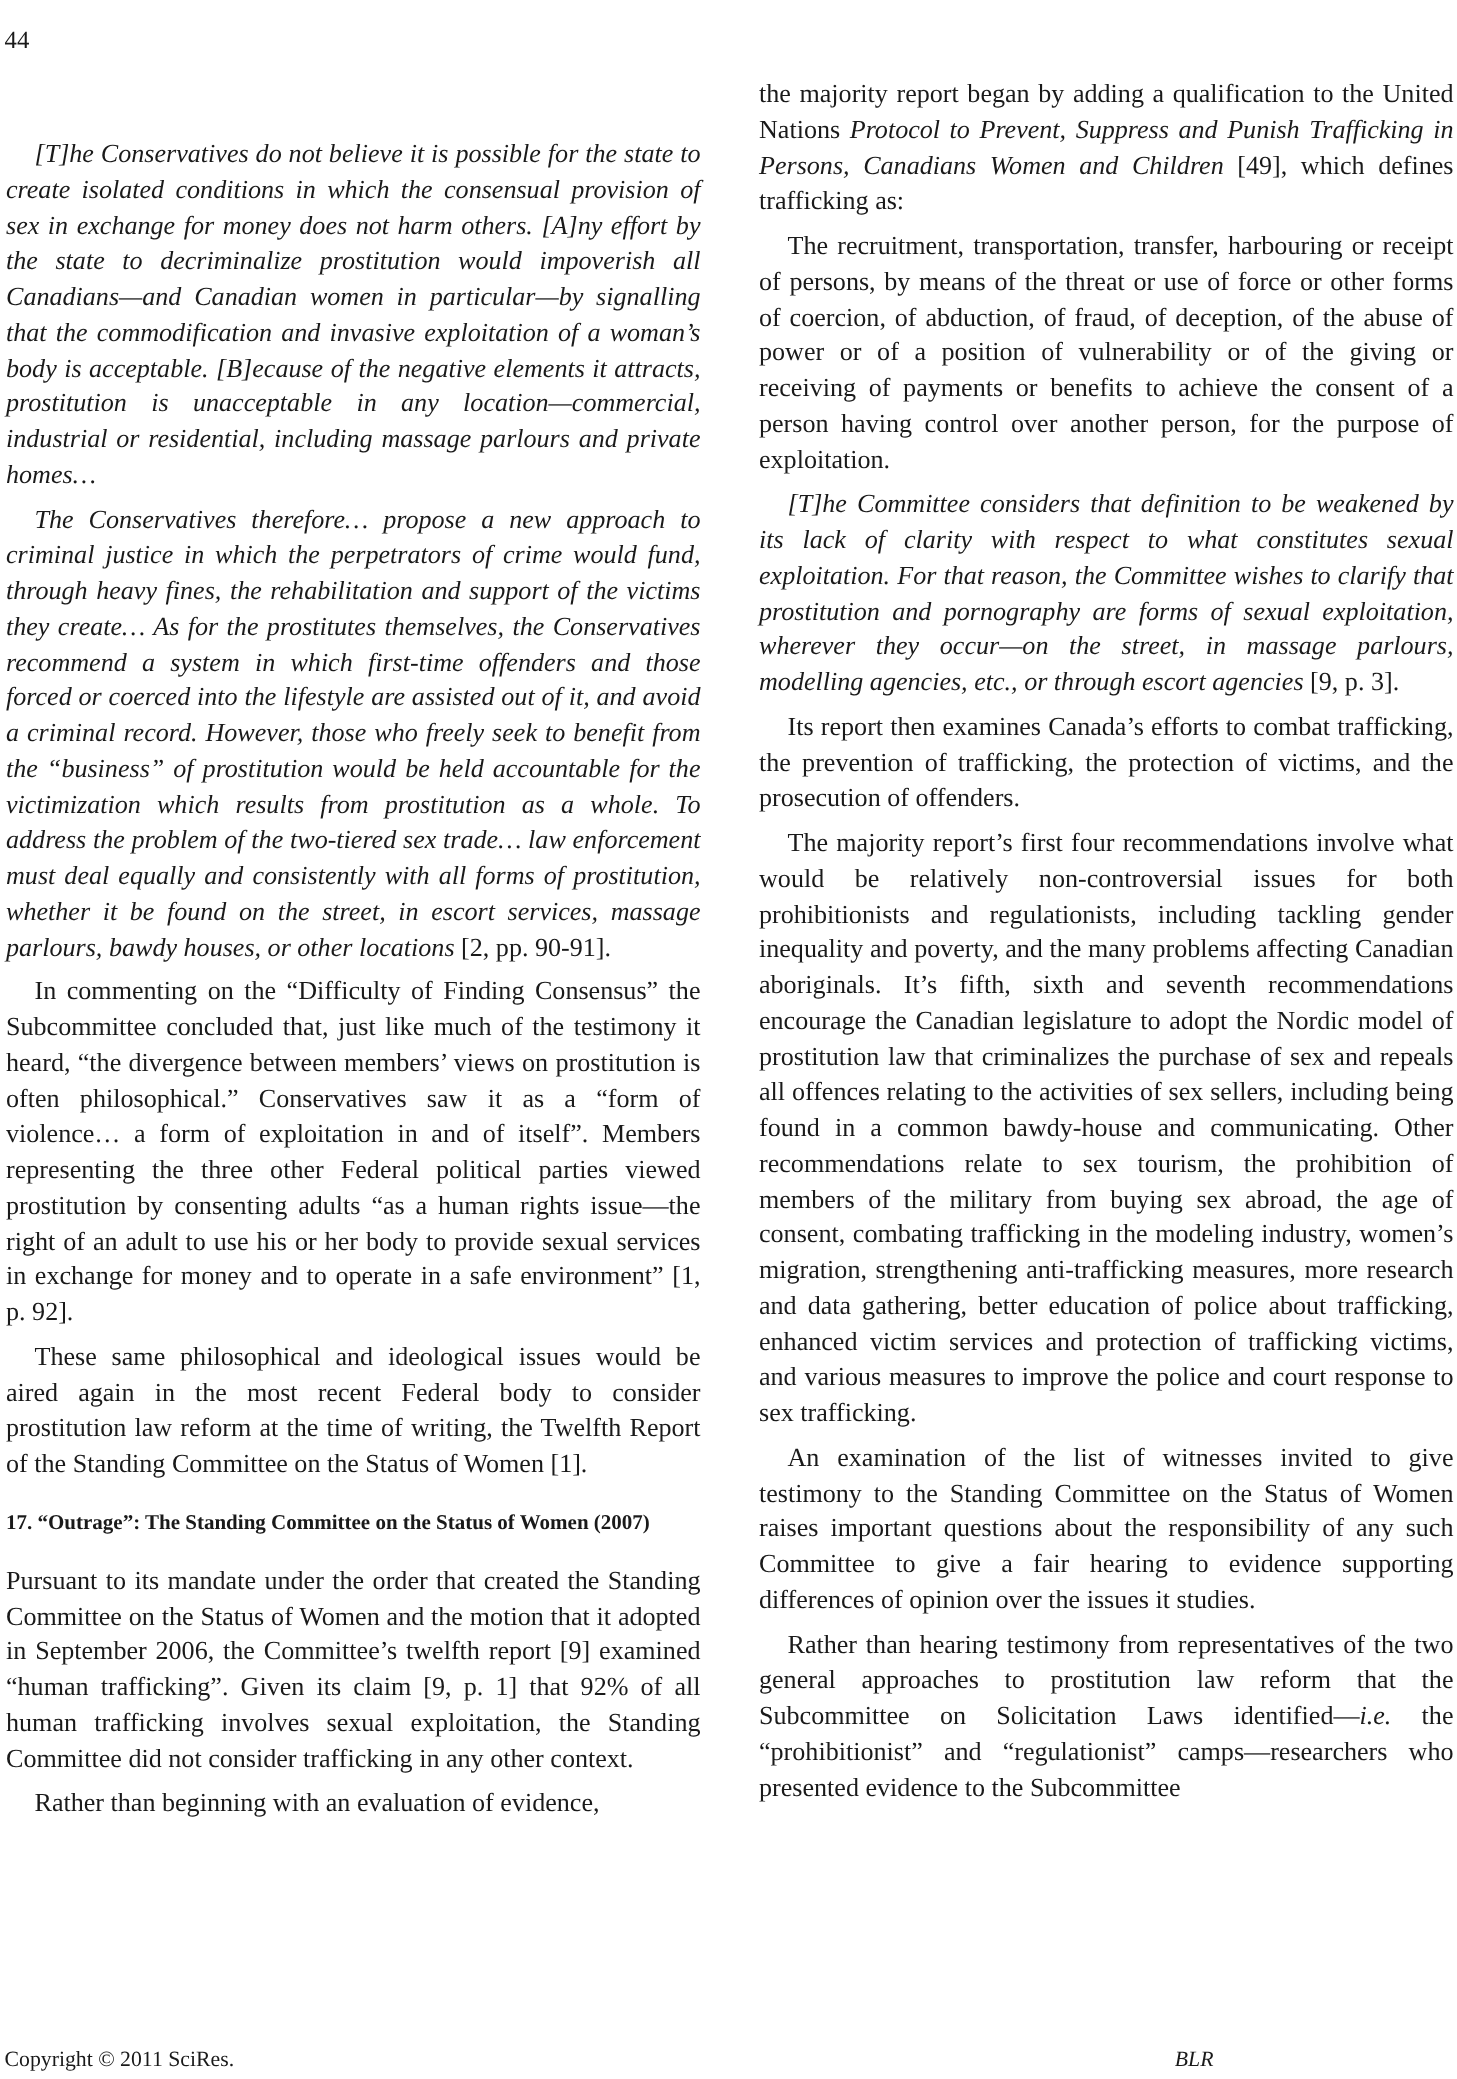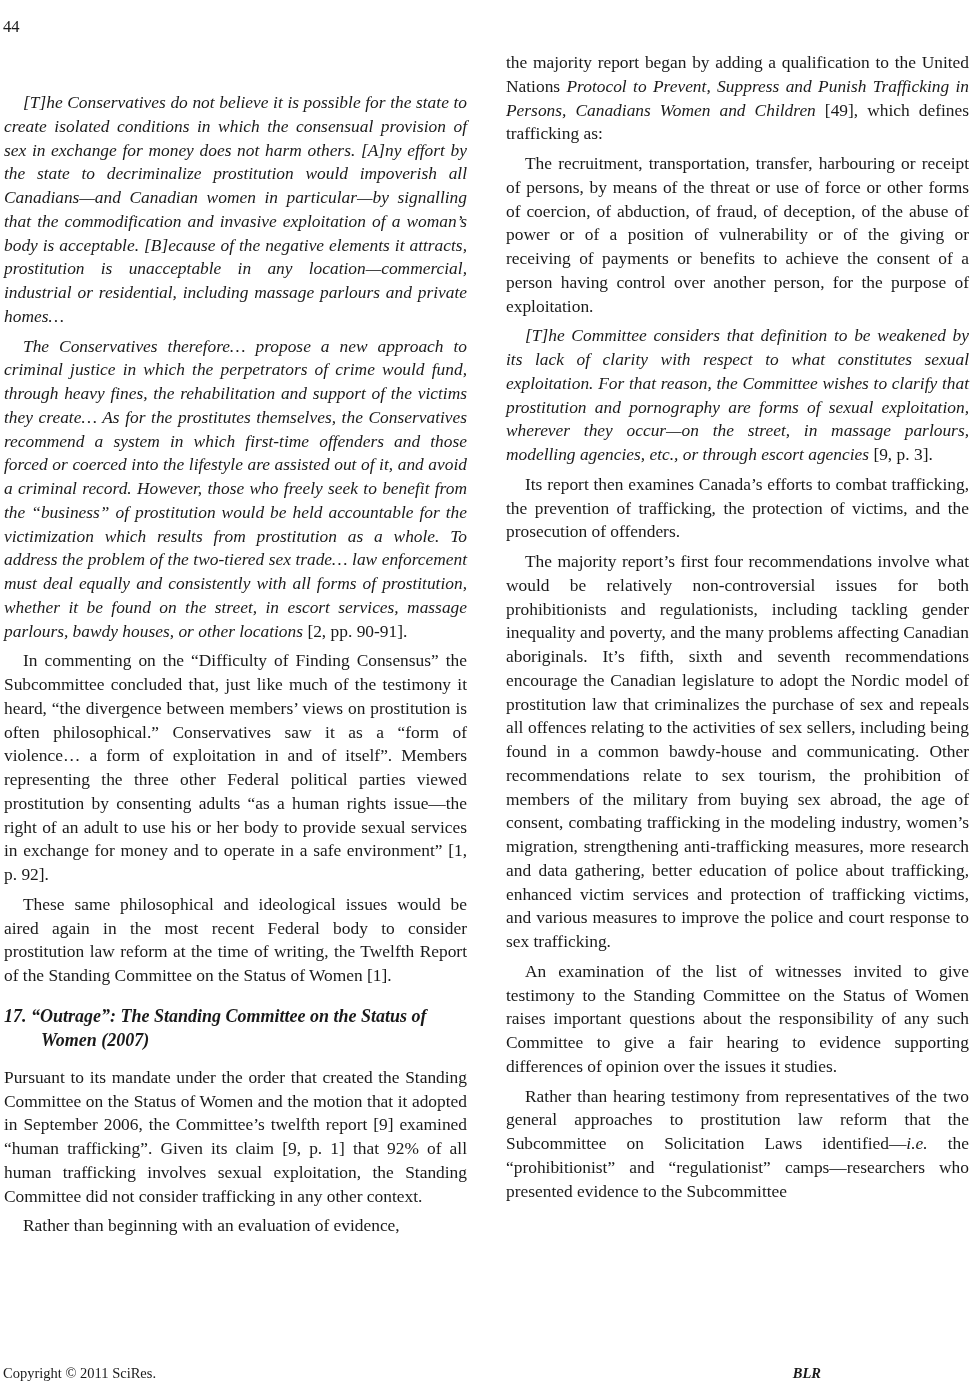--- a/index.html
+++ b/index.html
@@ -20,30 +20,30 @@
     text-align: justify; hyphens: manual;
   }
   .col-left { left: 4px; margin-top: 36px; }
   .col-right { left: 506px; top: 51px; }
   .col p { margin: 0; }
   .indent { text-indent: 19px; }
   .gap { margin-top: 6px !important; }
   .quote { font-style: italic; }
   .roman { font-style: normal; }
   .section-heading {
-    font-weight: bold; font-size: 18px; line-height: 24px;
+    font-weight: bold; font-size: 14px; line-height: 24px;
     margin: 16px 0 14px 0 !important; text-align: left;
-    padding-left: 37px; text-indent: -37px; font-style: italic;
+    padding-left: 37px; text-indent: -37px;
   }
   .footer {
     position: absolute; top: 1364px; left: 0; width: 833px; height: 20px;
     font-size: 14.5px; line-height: 18px;
   }
   .footer .copyright { position: absolute; left: 3px; }
-  .footer .journal { position: absolute; right: 12px; font-weight: bold; font-style: italic; text-align: right; }
+  .footer .journal { position: absolute; right: 24px; font-weight: normal; font-style: italic; text-align: right; }
 </style>
 </head>
 <body>
 
 <div class="header">
   <span class="page-num">44</span>
 </div>
 
 <div class="col col-left">
   <p class="indent quote">[T]he Conservatives do not believe it is possible for the state to create isolated conditions in which the consensual provision of sex in exchange for money does not harm others. [A]ny effort by the state to decriminalize prostitution would impoverish all Canadians—and Canadian women in particular—by signalling that the commodification and invasive exploitation of a woman’s body is acceptable. [B]ecause of the negative elements it attracts, prostitution is unacceptable in any location—commercial, industrial or residential, including massage parlours and private homes…</p>

